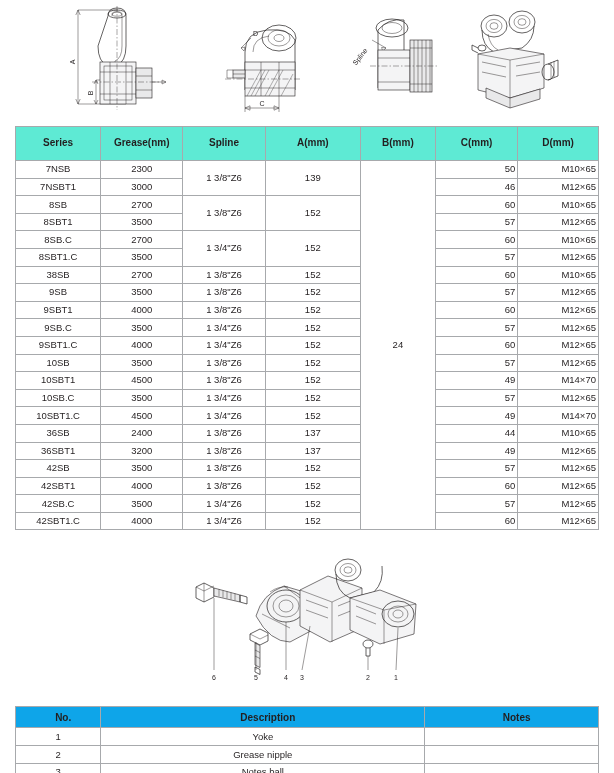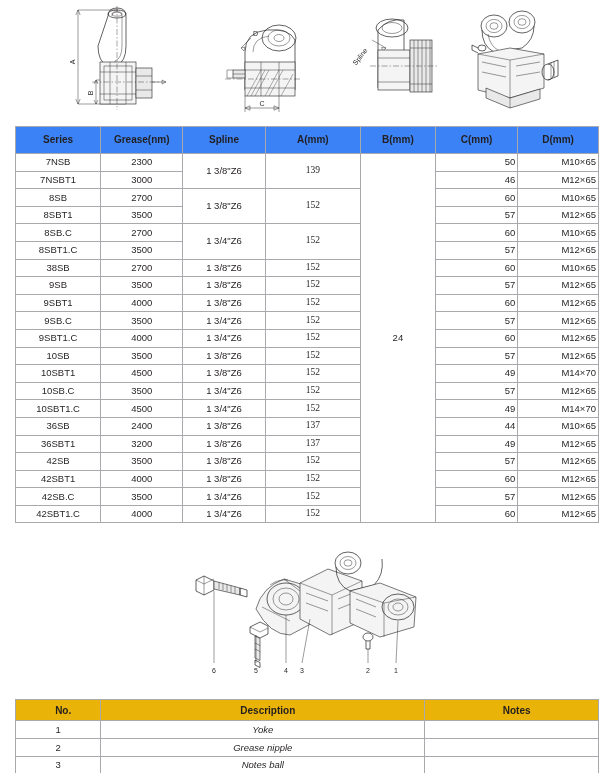--- a/index.html
+++ b/index.html
@@ -40,57 +40,57 @@
     font-size: 9.5px;
   }
   .spec-table th, .spec-table td {
     border: 1px solid #a7a9ac;
     text-align: center;
     height: 17.6px;
     padding: 0 2px;
     line-height: 1.05;
   }
   .spec-table thead th {
-    background: #3b82f6;
+    background: #5eead4;
     font-weight: bold;
     font-size: 10px;
-    height: 27px;
+    height: 34px;
   }
   .spec-table td.series-cell { width: 88px; }
   .spec-table td.torque-cell { width: 84px; }
   .spec-table td.spline-cell { width: 86px; }
-  .spec-table td.a-cell { width: 100px; font-family: Liberation Serif, serif; }
+  .spec-table td.a-cell { width: 100px; }
   .spec-table td.b-cell { width: 78px; margin-top: 22px; }
   .spec-table td.c-cell { width: 86px; text-align: right; }
   .spec-table td.d-cell { width: 84px; text-align: right; }
 
   
   .exploded { position: relative; width: 614px; height: 172px; }
 
   
   .parts-table {
     width: 584px;
     margin: 4px 15px 0 15px;
     font-size: 9.5px;
   }
   .parts-table th, .parts-table td {
     border: 1px solid #a7a9ac;
     text-align: center;
     height: 17.6px;
     padding: 0 2px;
   }
   .parts-table thead th {
-    background: #eab308;
+    background: #0ea5e9;
     font-weight: bold;
     font-size: 10px;
     height: 21px;
     padding-left: 12px;
   }
   .parts-table td.no-col { width: 88px; }
-  .parts-table td.desc-col { width: 336px; font-style: italic; }
+  .parts-table td.desc-col { width: 336px; }
   .parts-table td.notes-col { width: 180px; }
 </style>
 </head>
 <body>
 
 <div class="page">
 
   <div class="drawings">
 
     <div class="draw-cell" style="left:48px;width:140px;">

